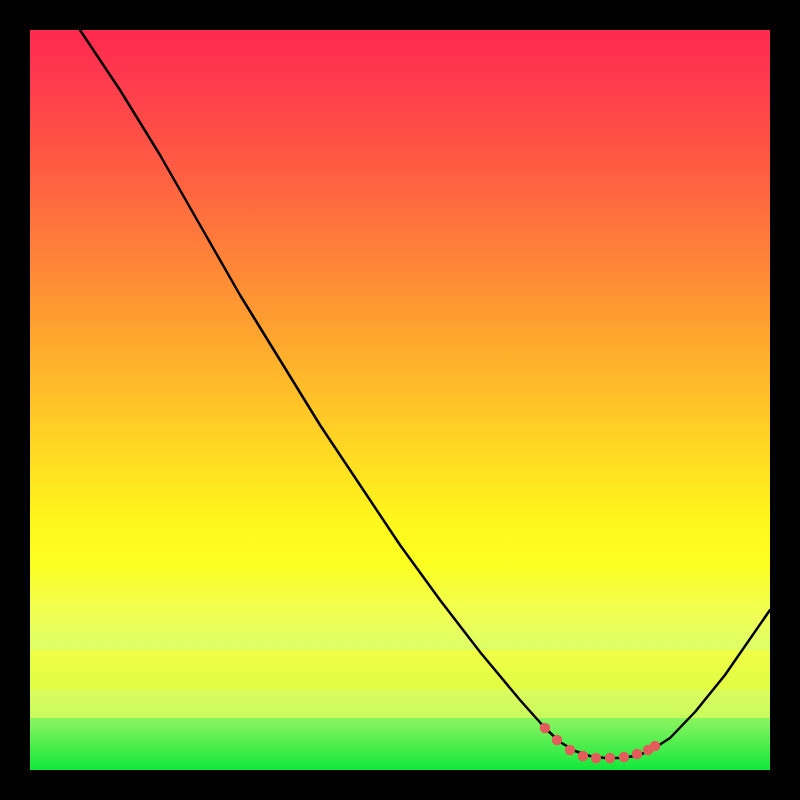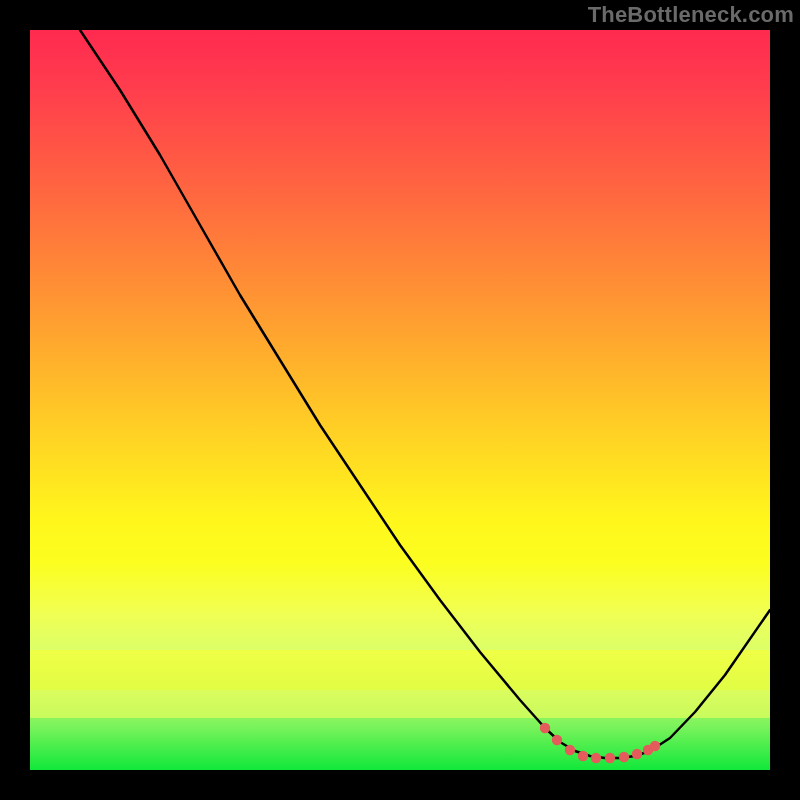--- a/index.html
+++ b/index.html
@@ -81,21 +81,20 @@
     top: 0;
     width: 740px;
     height: 740px;
     z-index: 15;
   }
 </style>
 </head>
 <body>
 
 <div class="container">
-  <div class="watermark">TheBottleneck.com</div>
 
   <div class="plot-area">
     <div class="band band-yellow1"></div>
     <div class="band band-yellow2"></div>
 
     <svg class="curve" viewBox="0 0 740 740" preserveAspectRatio="none">
       <path id="curve-path" fill="none" stroke="#000000" stroke-width="2.5" stroke-linecap="round" stroke-linejoin="round" d="M50 0 L90 60 L130 125 L170 195 L210 265 L250 330 L290 395 L330 455 L370 515 L410 570 L450 622 L490 670 L515 698 L530 712 L545 721 L560 726 L575 728 L590 728 L605 726 L620 721 L640 708 L665 682 L695 645 L740 580"></path>
     </svg>
 
     <svg class="dots" viewBox="0 0 740 740" preserveAspectRatio="none">

